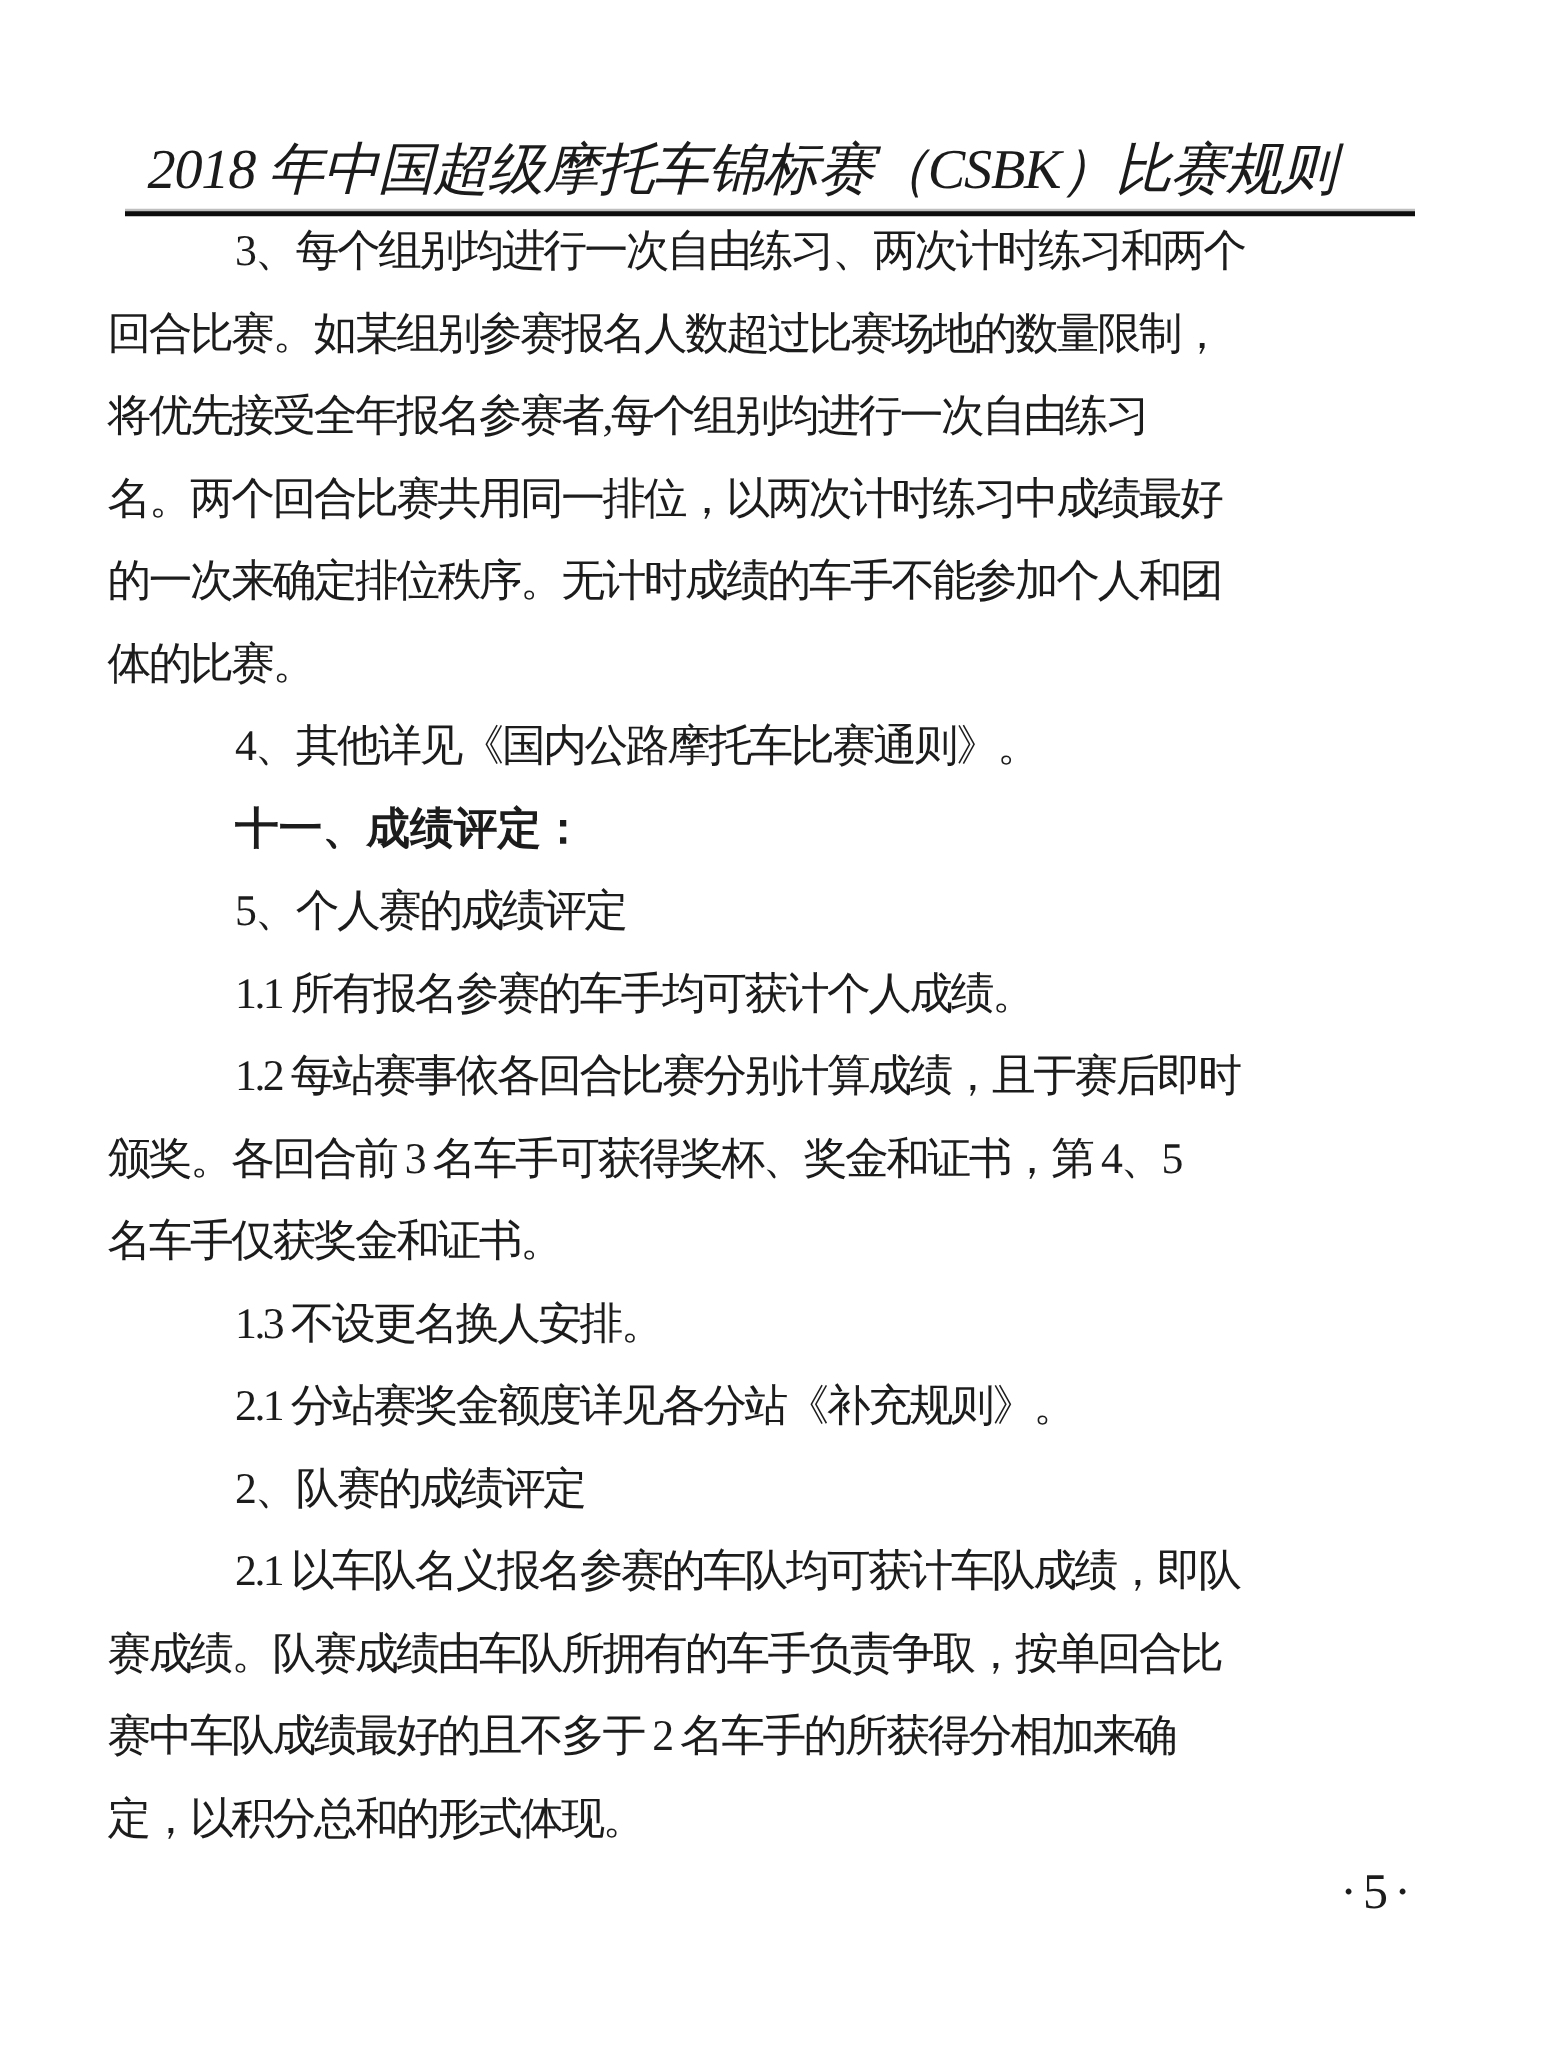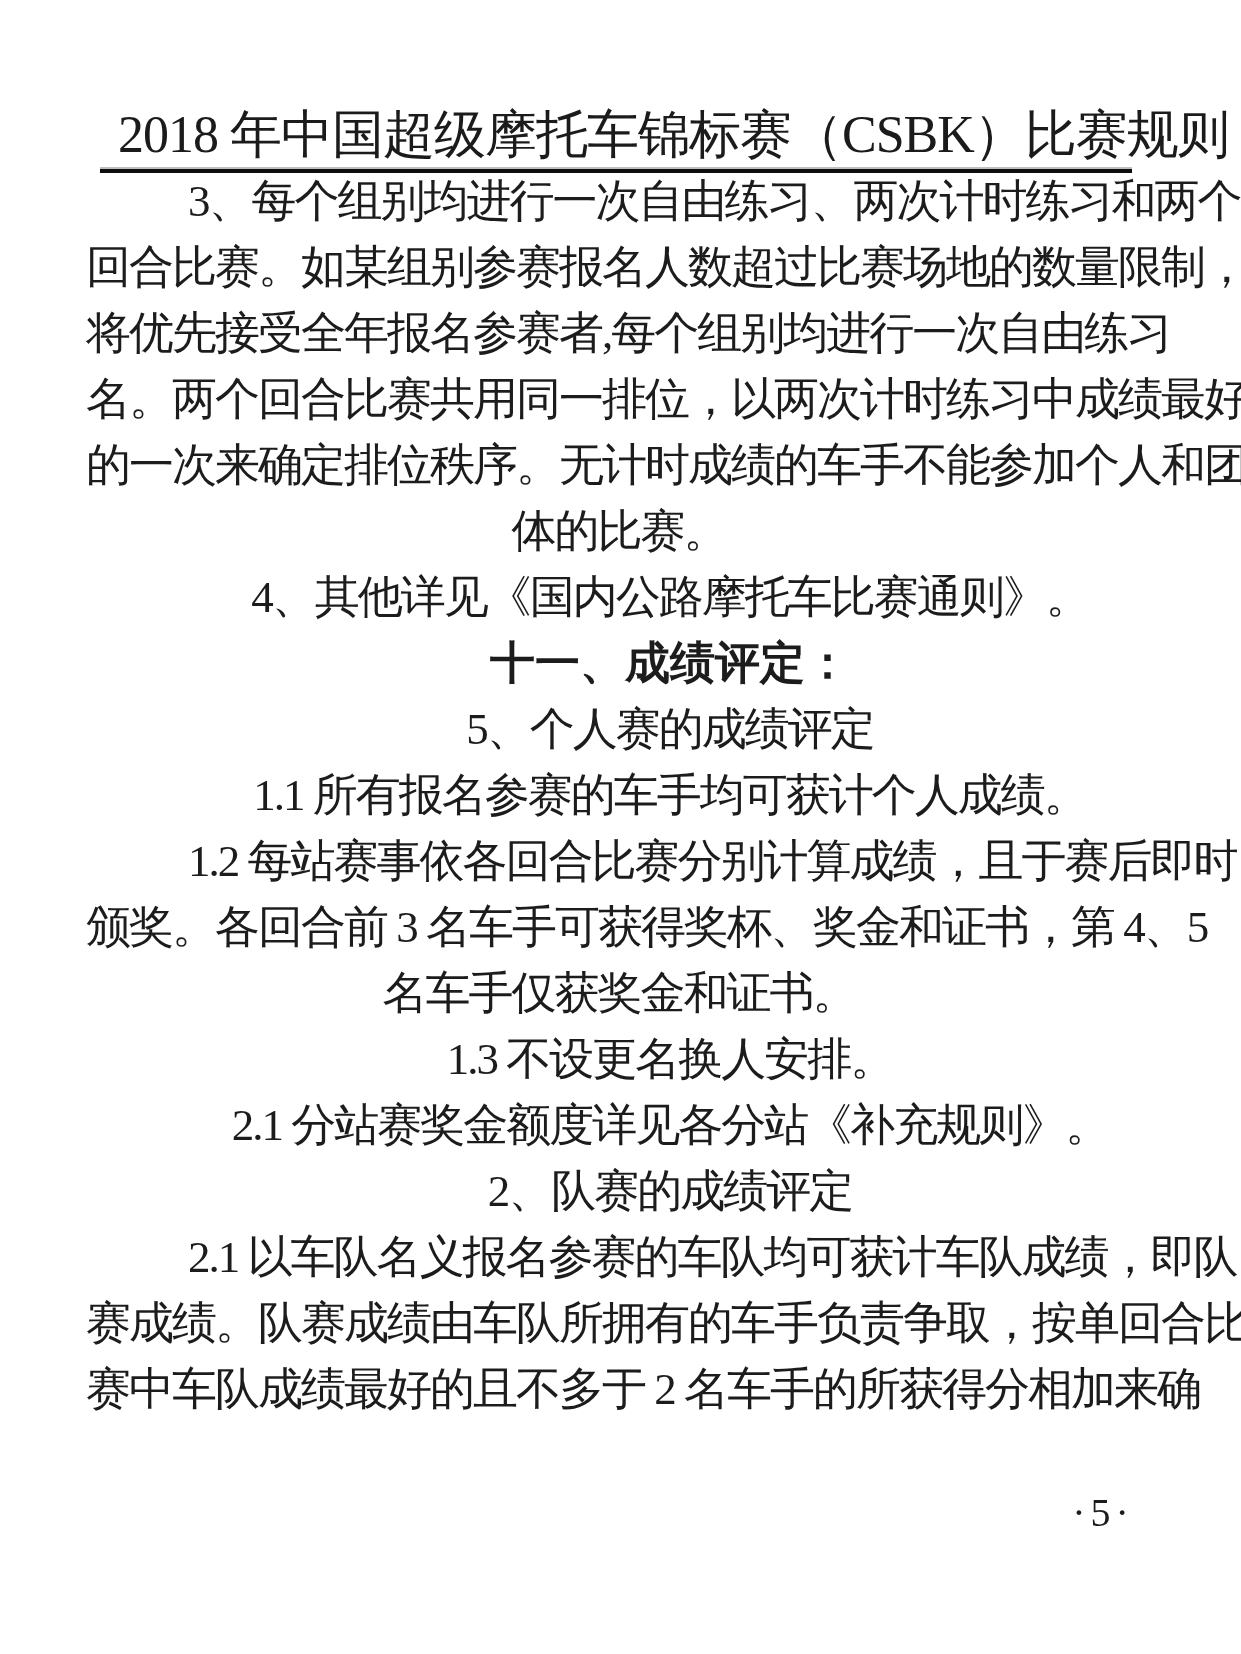--- a/index.html
+++ b/index.html
@@ -17,49 +17,49 @@
     color: #1c1c1c;
   }
   .doc-header {
     position: absolute;
     left: 118px;
     top: 106px;
     width: 1040px;
     height: 60px;
   }
   .doc-title {
-    font-size: 52px;
+    font-size: 45px;
     line-height: 58px;
     letter-spacing: -1px;
     color: #1b1b1b;
     white-space: nowrap;
+    font-style: italic;
   }
   .title-rule {
     position: absolute;
     left: 100px;
     top: 169px;
     width: 1032px;
     height: 4px;
     background: #0d0d0d;
     box-shadow: 0 -2px 0 rgba(0,0,0,0.25);
   }
   .doc-body {
     position: absolute;
     left: 86px;
     top: 168px;
     width: 1066px;
   }
   .text-line {
     height: 66px;
     line-height: 66px;
-    font-size: 45px;
+    font-size: 35px;
     letter-spacing: -2px;
     white-space: nowrap;
     color: #1c1c1c;
-    text-align: center;
   }
   .text-line.indent {
     padding-left: 102px;
   }
   .text-line.heading {
     font-family: "Liberation Sans", "DejaVu Sans", sans-serif;
     font-weight: 700;
     letter-spacing: 0px;
   }
   .page-number {
@@ -99,17 +99,18 @@
       <div class="text-line indent">1.1 所有报名参赛的车手均可获计个人成绩。</div>
       <div class="text-line indent">1.2 每站赛事依各回合比赛分别计算成绩，且于赛后即时</div>
       <div class="text-line">颁奖。各回合前 3 名车手可获得奖杯、奖金和证书，第 4、5</div>
       <div class="text-line">名车手仅获奖金和证书。</div>
       <div class="text-line indent">1.3 不设更名换人安排。</div>
       <div class="text-line indent">2.1 分站赛奖金额度详见各分站《补充规则》。</div>
       <div class="text-line indent">2、队赛的成绩评定</div>
       <div class="text-line indent">2.1 以车队名义报名参赛的车队均可获计车队成绩，即队</div>
       <div class="text-line">赛成绩。队赛成绩由车队所拥有的车手负责争取，按单回合比</div>
       <div class="text-line">赛中车队成绩最好的且不多于 2 名车手的所获得分相加来确</div>
+      <div class="text-line">定，以积分总和的形式体现。</div>
     </div>
 
   <div class="page-number">·5·</div>
 
 </div>
 
 </body></html>

